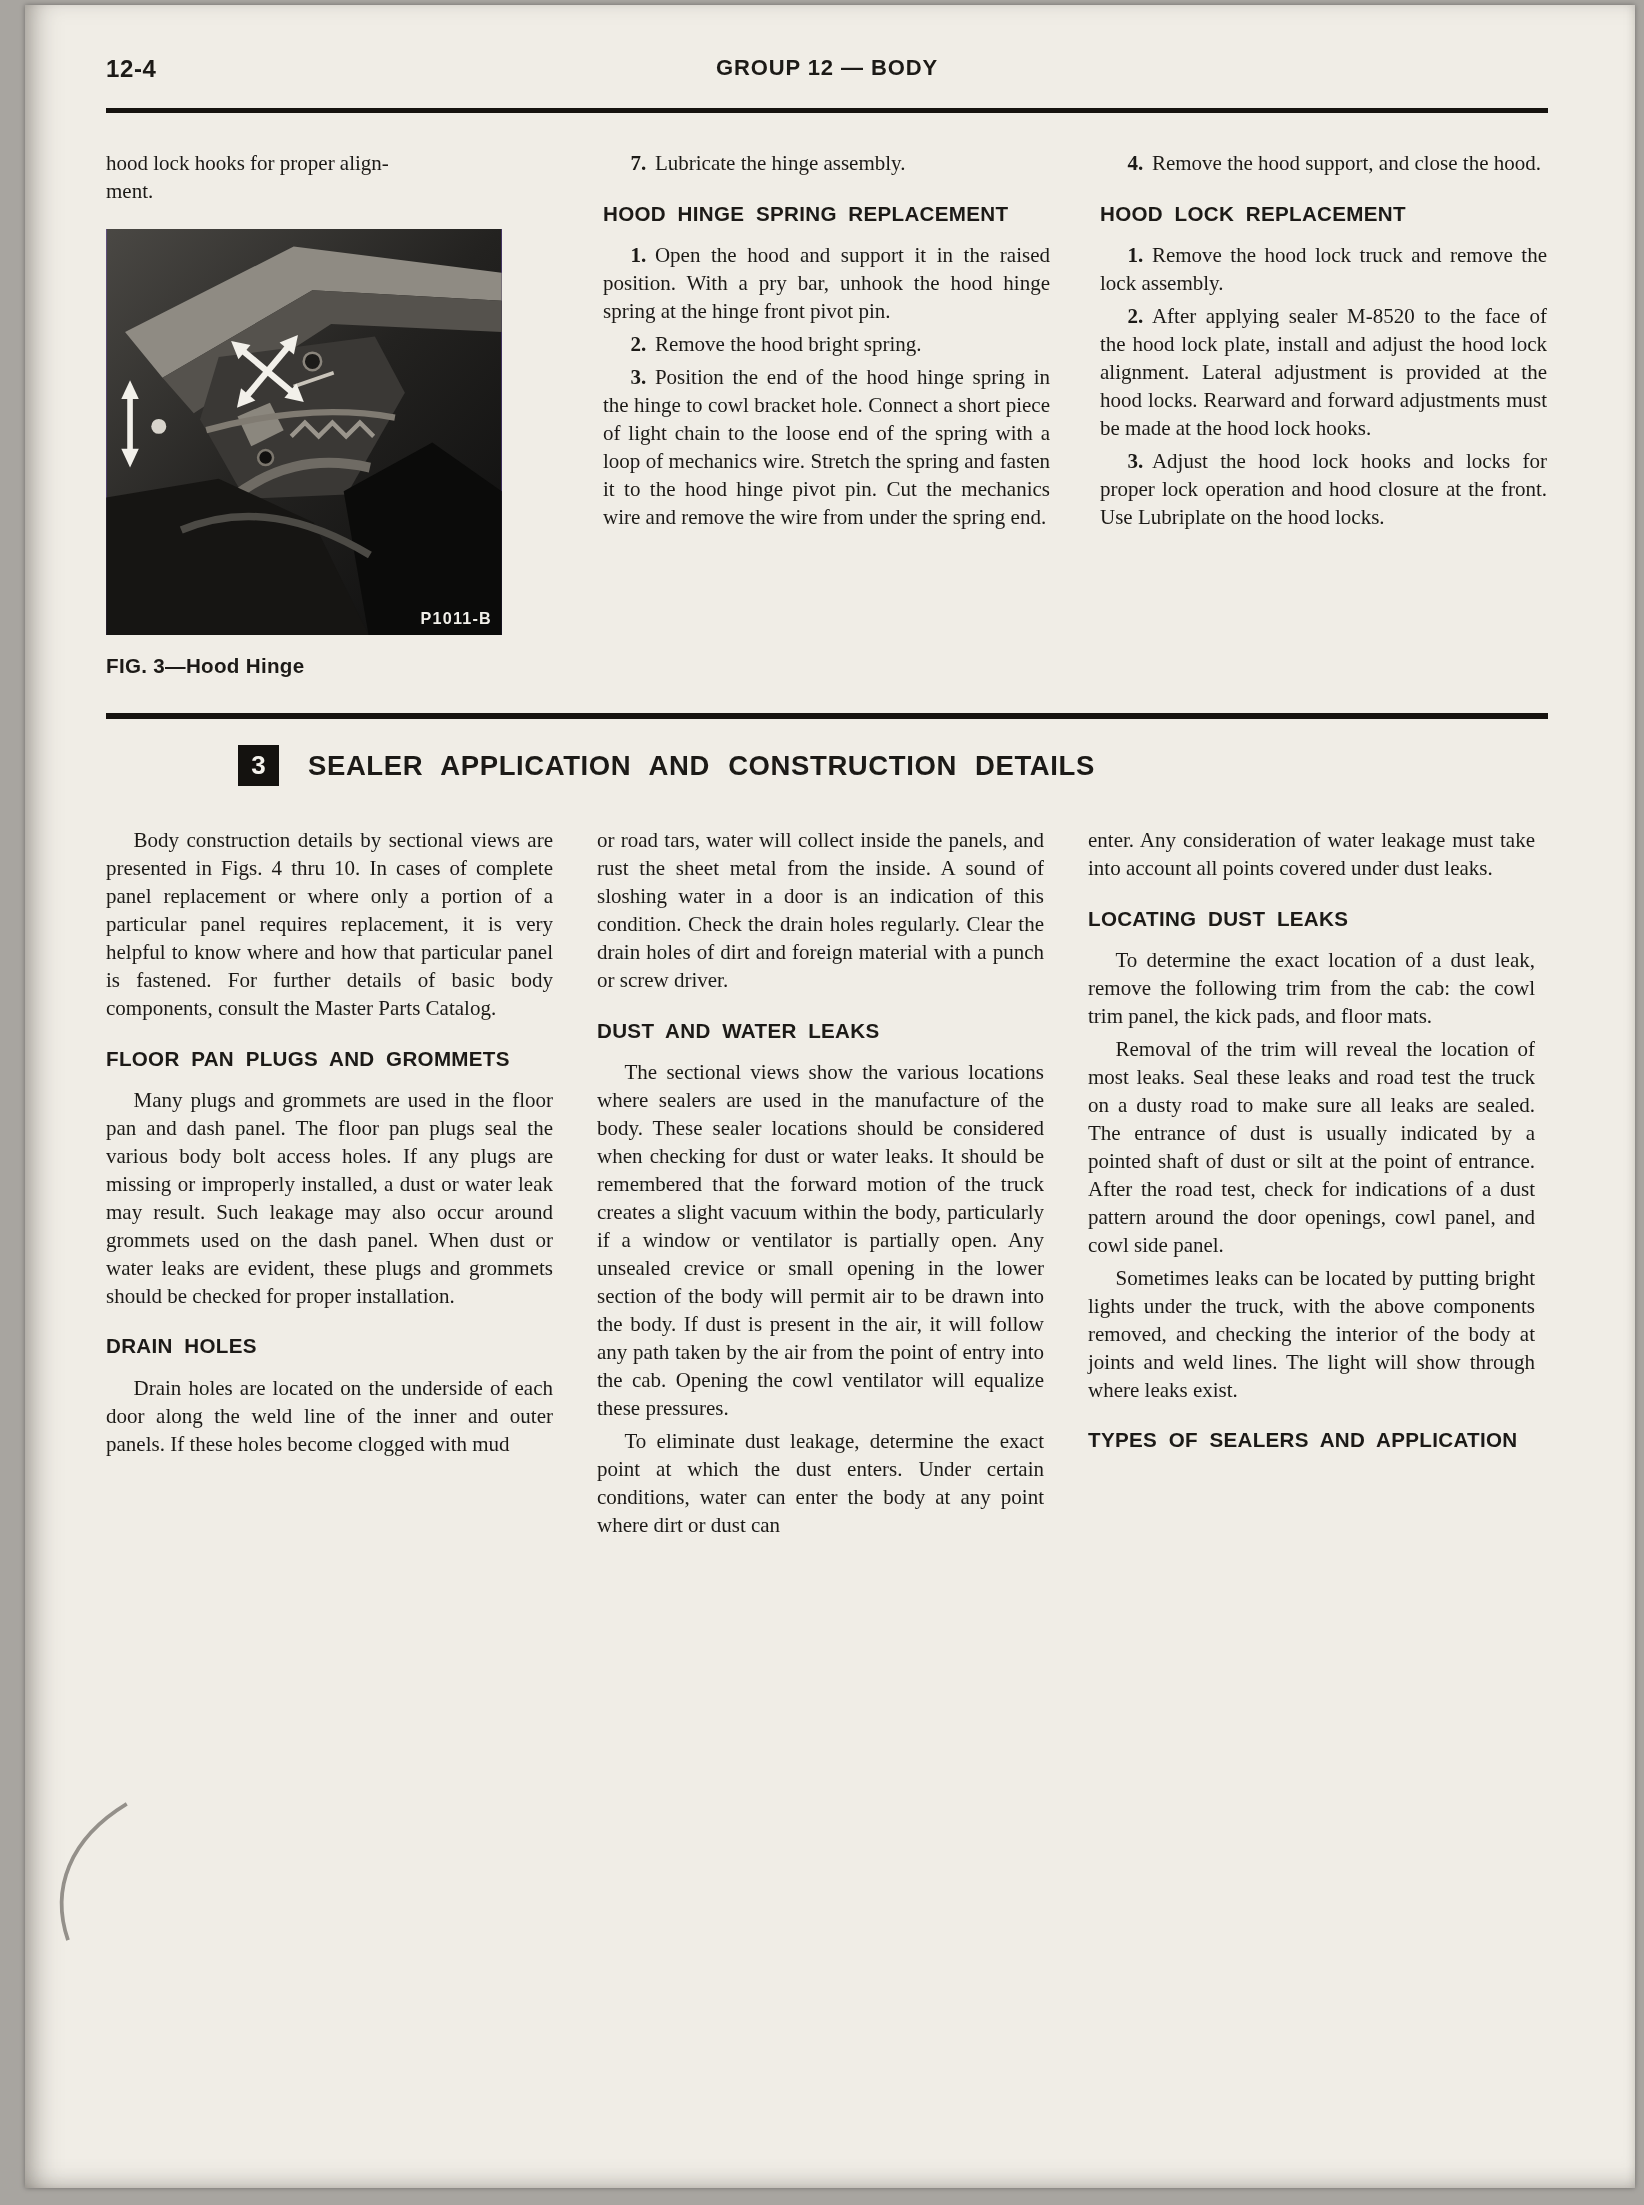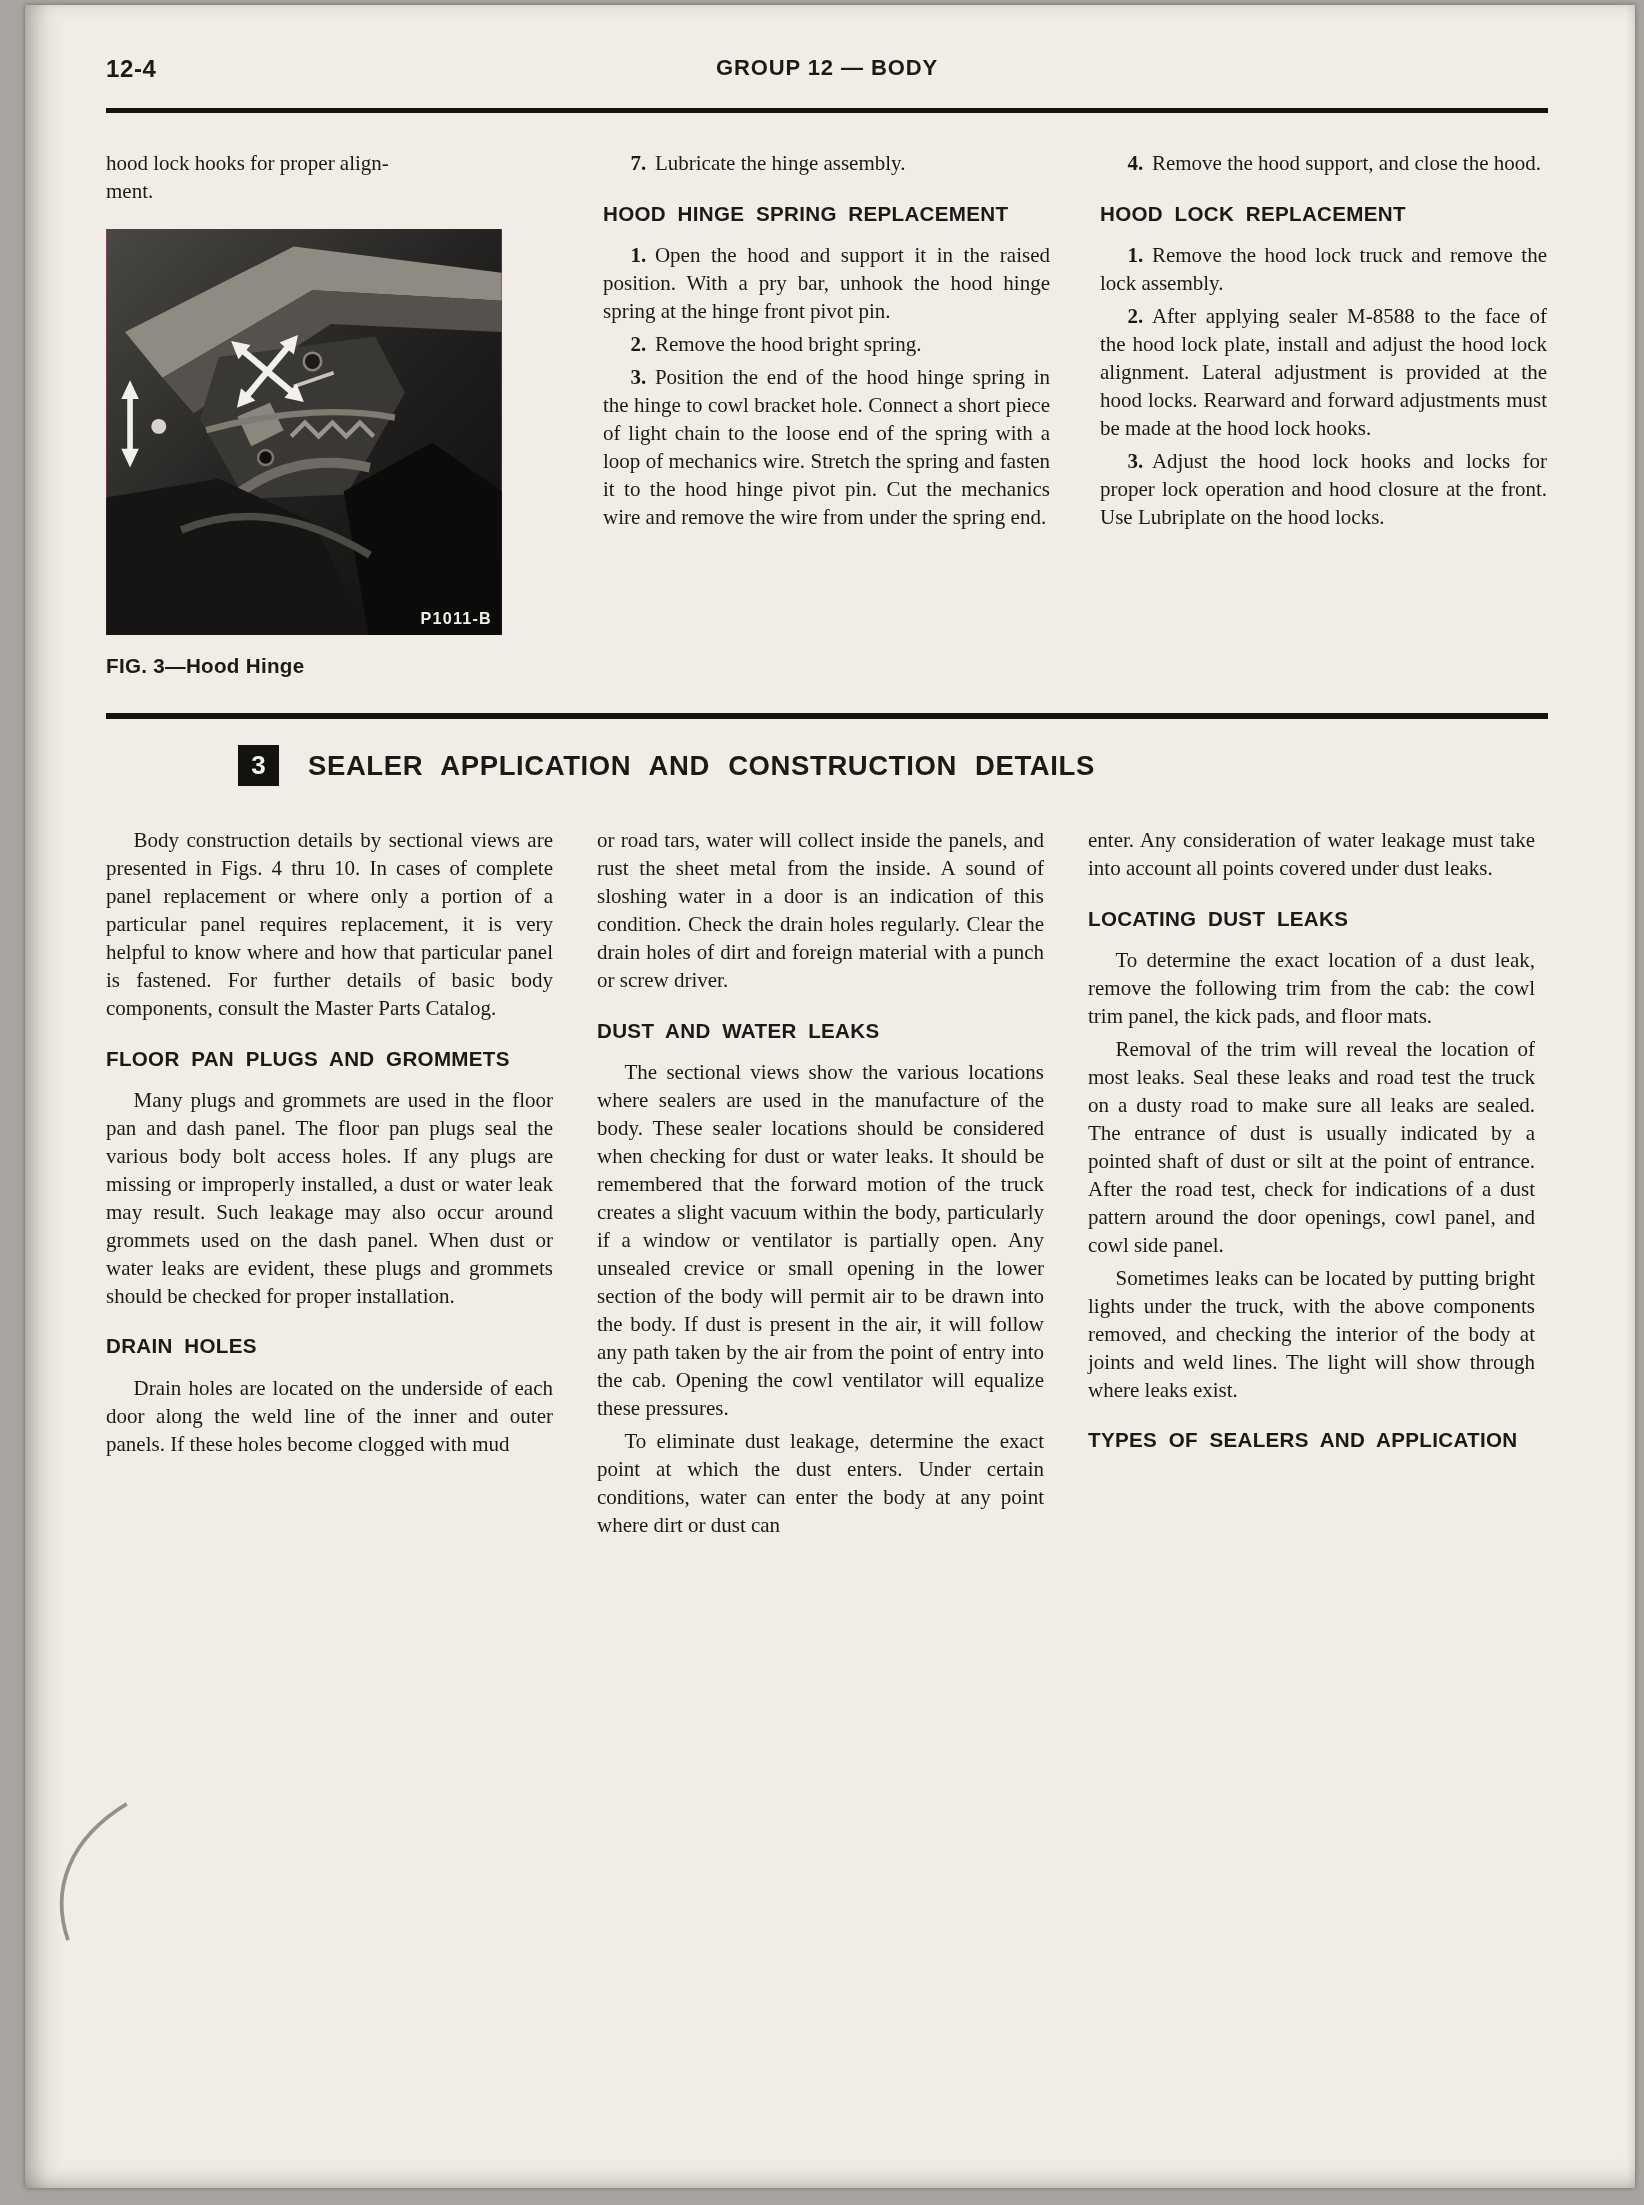--- a/index.html
+++ b/index.html
@@ -53,21 +53,21 @@
     font-family: "Liberation Sans", sans-serif; font-weight: bold;
     font-size: 20.6px; line-height: 27.5px;
     word-spacing: 5.6px; letter-spacing: 0.3px;
     margin: 22.5px 0 13.7px 0;
   }
 
   
   .fig { margin: 24px 0 0 0; }
   .photo {
     position: relative; width: 396px; height: 406px;
-    background: #ec4899;
+    background: #8b5cf6;
   }
   .photo svg { display: block; width: 396px; height: 406px; }
   .photo-label {
     position: absolute; right: 10px; bottom: 7.5px;
     font-family: "Liberation Sans", sans-serif; font-weight: bold;
     font-size: 16.2px; color: #f1efe9; letter-spacing: 1.2px;
   }
   .fig-caption {
     font-family: "Liberation Sans", sans-serif; font-weight: bold;
     font-size: 20.6px; margin-top: 19px; letter-spacing: 0.3px;
@@ -166,21 +166,21 @@
         <h2 class="col-heading">HOOD HINGE SPRING REPLACEMENT</h2>
         <p class="para"><b class="step-num">1.</b><span>Open the hood and support it in the raised position. With a pry bar, unhook the hood hinge spring at the hinge front pivot pin.</span></p>
         <p class="para"><b class="step-num">2.</b><span>Remove the hood bright spring.</span></p>
         <p class="para"><b class="step-num">3.</b><span>Position the end of the hood hinge spring in the hinge to cowl bracket hole. Connect a short piece of light chain to the loose end of the spring with a loop of mechanics wire. Stretch the spring and fasten it to the hood hinge pivot pin. Cut the mechanics wire and remove the wire from under the spring end.</span></p>
       </div>
 
       <div class="col">
         <p class="para"><b class="step-num">4.</b><span>Remove the hood support, and close the hood.</span></p>
         <h2 class="col-heading">HOOD LOCK REPLACEMENT</h2>
         <p class="para"><b class="step-num">1.</b><span>Remove the hood lock truck and remove the lock assembly.</span></p>
-        <p class="para"><b class="step-num">2.</b><span>After applying sealer M-8588 to the face of the hood lock plate, install and adjust the hood lock alignment. Lateral adjustment is provided at the hood locks. Rearward and forward adjustments must be made at the hood lock hooks.</span></p>
+        <p class="para"><b class="step-num">2.</b><span>After applying sealer M-8520 to the face of the hood lock plate, install and adjust the hood lock alignment. Lateral adjustment is provided at the hood locks. Rearward and forward adjustments must be made at the hood lock hooks.</span></p>
         <p class="para"><b class="step-num">3.</b><span>Adjust the hood lock hooks and locks for proper lock operation and hood closure at the front. Use Lubriplate on the hood locks.</span></p>
       </div>
 
     </section>
 
     <div class="rule rule2"></div>
 
     <div class="section-heading">
       <span class="numbox">3</span>
       <h2 class="section-title">SEALER APPLICATION AND CONSTRUCTION DETAILS</h2>

